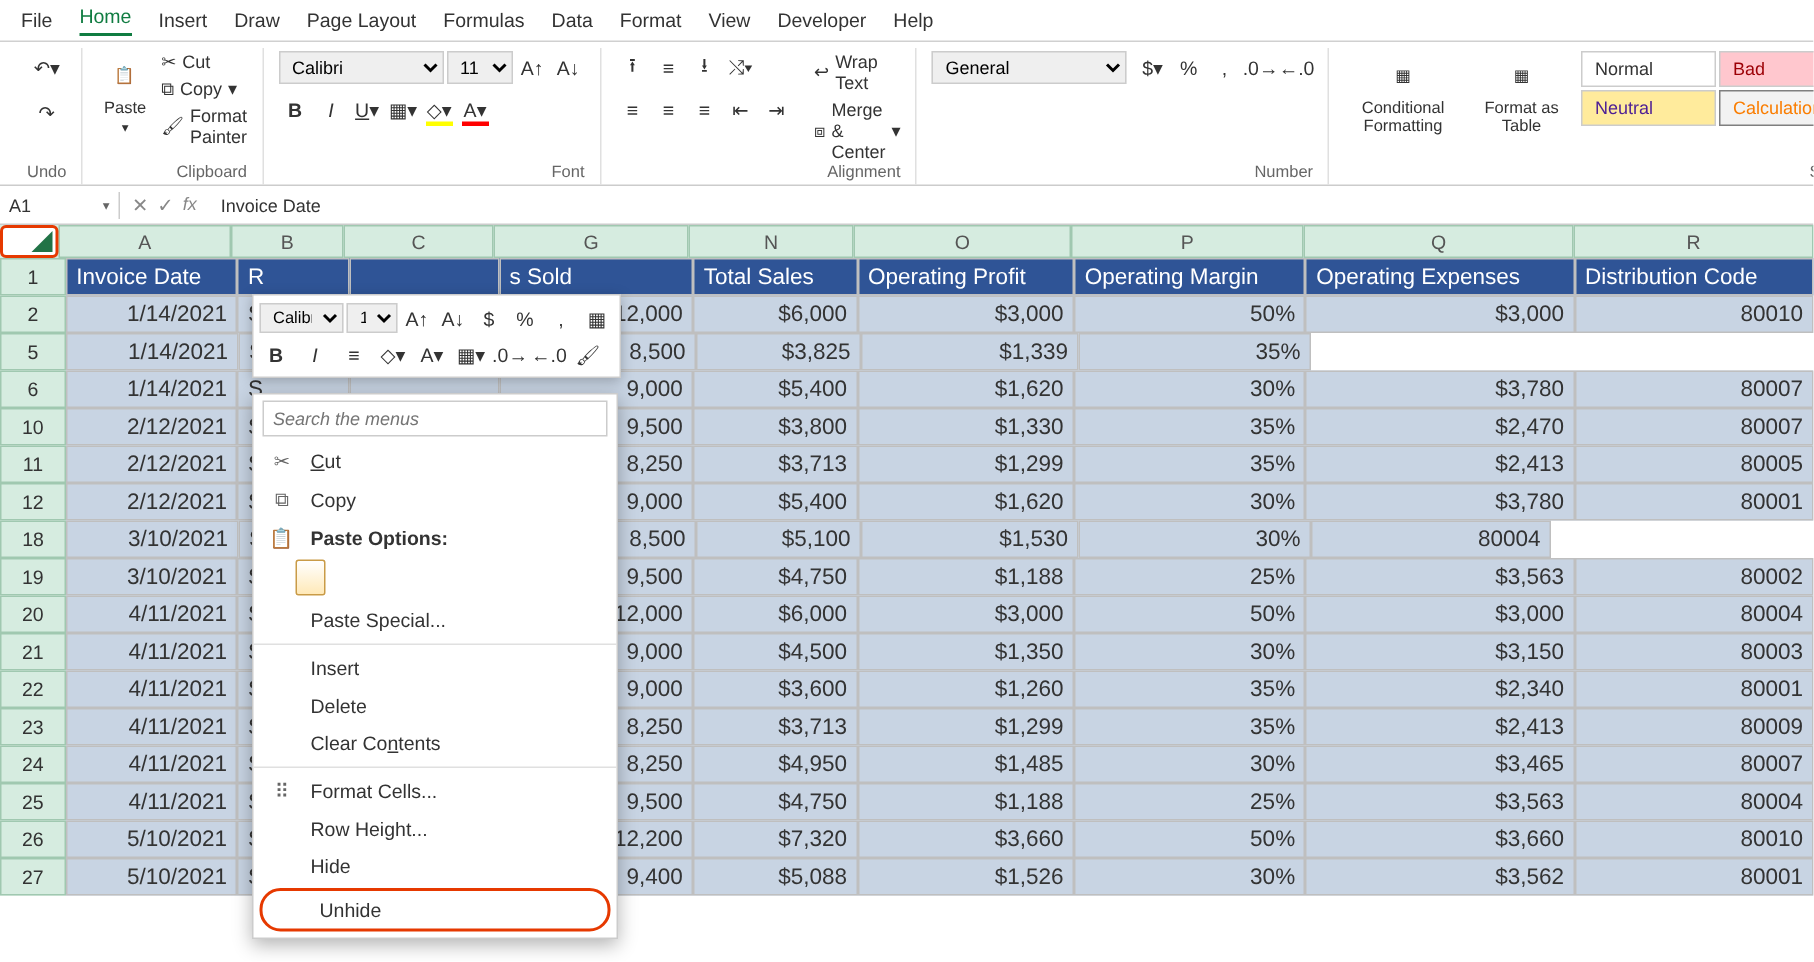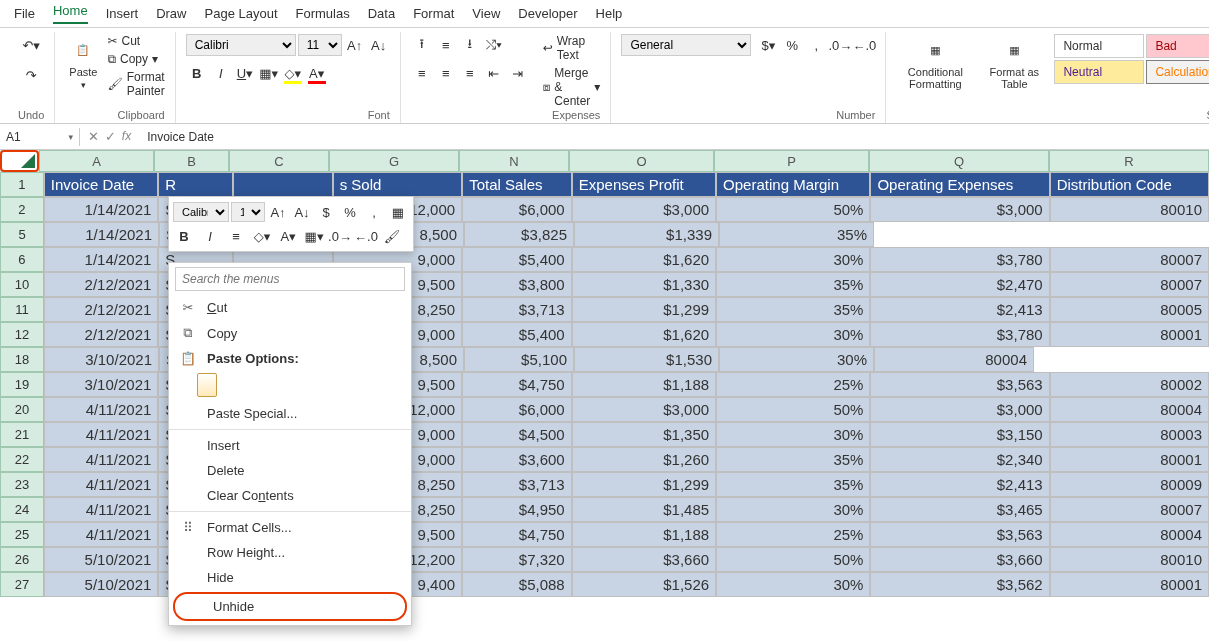--- a/index.html
+++ b/index.html
@@ -149,21 +149,21 @@
           <span class="iconbtn">≡</span>
           <span class="iconbtn">⇤</span>
           <span class="iconbtn">⇥</span>
         </div>
       </div>
       <div class="small-row">
         <div>↩ <span>Wrap Text</span></div>
         <div>⧈ <span>Merge &amp; Center</span> ▾</div>
       </div>
     </div>
-    <div class="group-label">Expenses</div>
+    <div class="group-label">Alignment</div>
   </div>
   <div class="group">
     <div class="group-body" style="flex-direction:row; gap:6px;">
       <select class="font-select" style="width:130px"><option>General</option></select>
       <div class="btnrow">
         <span class="iconbtn">$▾</span>
         <span class="iconbtn">%</span>
         <span class="iconbtn">,</span>
         <span class="iconbtn">.0→</span>
         <span class="iconbtn">←.0</span>
@@ -221,21 +221,21 @@
       </div>
   </div>
   <div id="rows">
       <div class="row">
         <div class="rowhdr">1</div>
         <div class="cell cA hdr-cell">Invoice Date</div>
         <div class="cell cB hdr-cell">R</div>
         <div class="cell cC hdr-cell"></div>
         <div class="cell cG hdr-cell">s Sold</div>
         <div class="cell cN hdr-cell">Total Sales</div>
-        <div class="cell cO hdr-cell">Expenses Profit</div>
+        <div class="cell cO hdr-cell">Operating Profit</div>
         <div class="cell cP hdr-cell">Operating Margin</div>
         <div class="cell cQ hdr-cell">Operating Expenses</div>
         <div class="cell cR hdr-cell">Distribution Code</div>
       </div>
       <div class="row">
         <div class="rowhdr">2</div>
         <div class="cell cA right">1/14/2021</div>
         <div class="cell cB">S</div>
         <div class="cell cC"></div>
         <div class="cell cG right">12,000</div>

